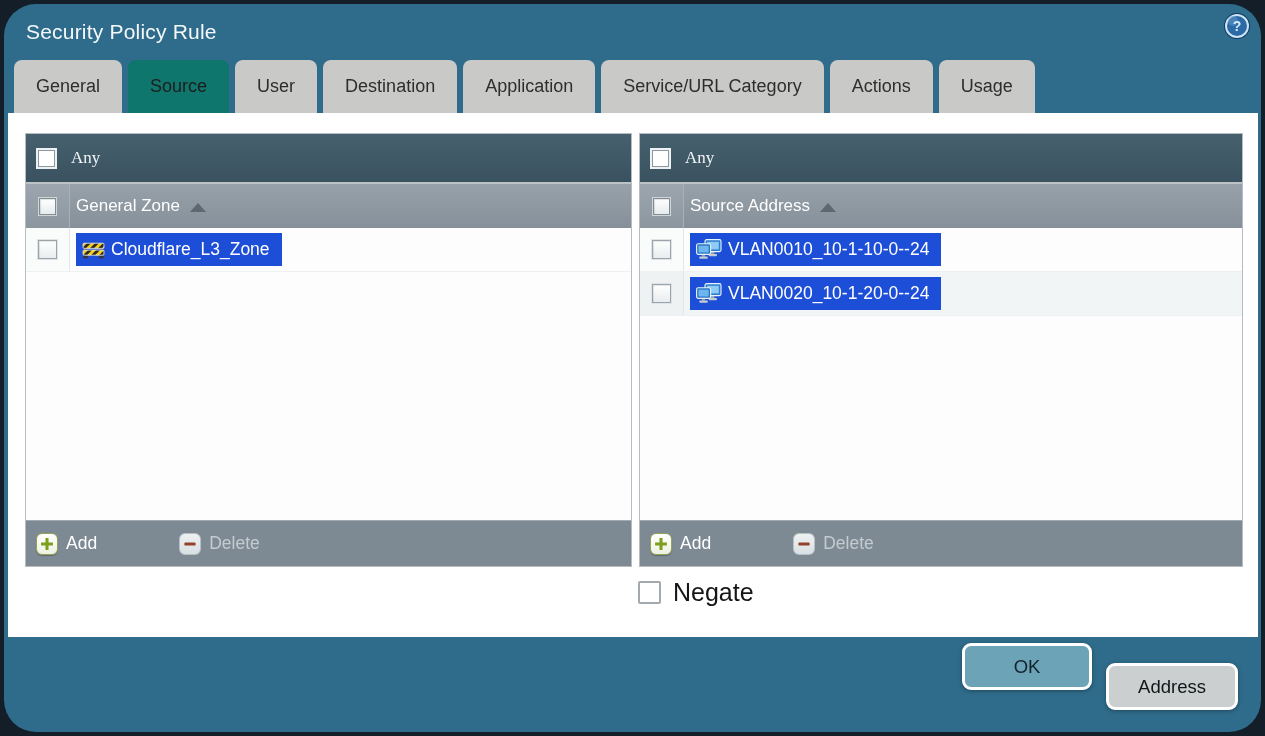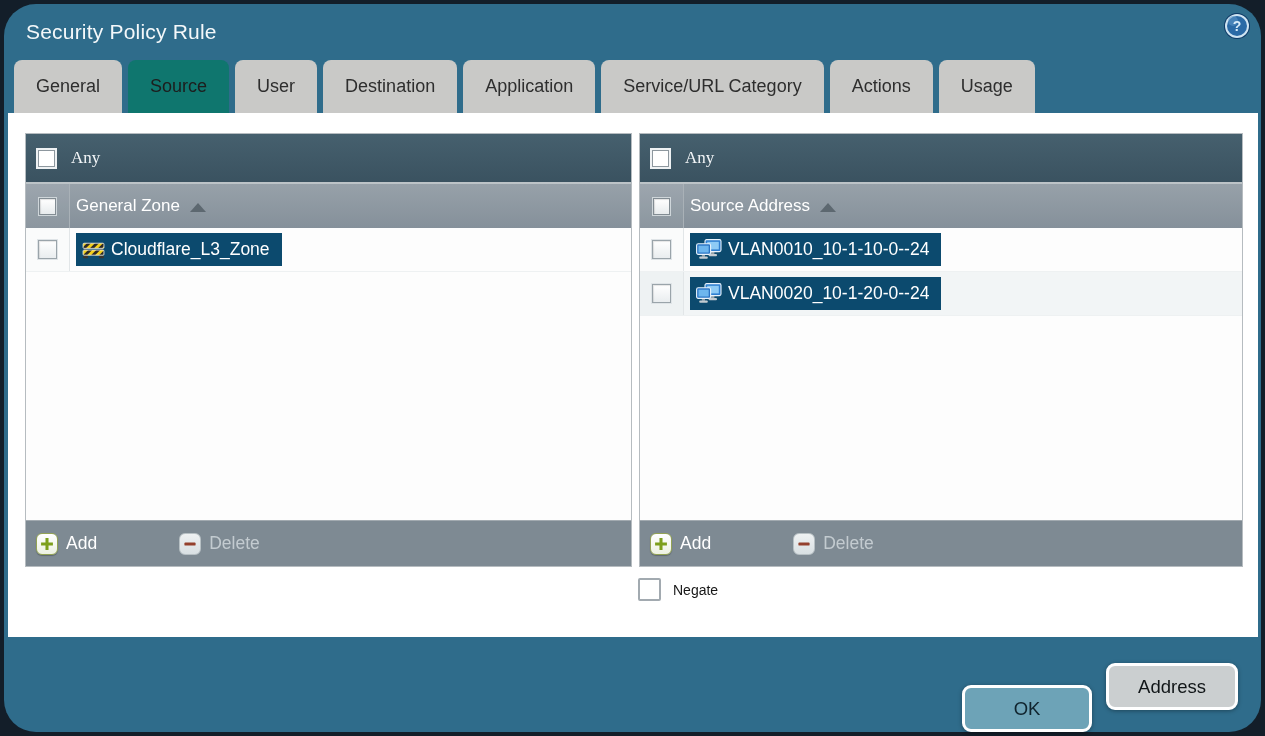--- a/index.html
+++ b/index.html
@@ -86,21 +86,21 @@
     width:44px; flex:0 0 44px;
     display:flex; align-items:center; justify-content:center;
     border-right:1px solid #e2e6e8;
     background:#fafbfb;
   }
   .row.alt .row-cb-cell { background:#eef2f3; }
   .row-content { display:flex; align-items:center; padding-left:6px; }
   .chip {
     display:inline-flex; align-items:center; gap:6px;
     height:33px; padding:0 12px 0 6px;
-    background:#0c4a6e; color:#ffffff; font-size:17.5px;
+    background:#1d4ed8; color:#ffffff; font-size:17.5px;
     cursor:pointer; white-space:nowrap;
   }
   .chip .icon { display:flex; align-items:center; }
   .panel-footer {
     height:46px; flex:0 0 46px;
     background:#7e8a93; border-top:1px solid #a2aab0;
     display:flex; align-items:center; gap:38px; padding-left:10px;
   }
   .footer-btn { display:flex; align-items:center; gap:8px; cursor:pointer; }
   .footer-btn .label { font-size:17.5px; color:#ffffff; }
@@ -132,30 +132,30 @@
     box-shadow:0 0 0 1px #dfe4e7, inset 1px 1px 1px rgba(0,0,0,.10);
   }
   
   .negate-row {
     position:absolute; left:630px; top:465px;
     display:flex; align-items:center; gap:12px;
   }
   .cb.negate {
     width:23px; height:23px; border:2px solid #a2aab0; border-radius:2px;
   }
-  .negate-label { font-size:14px; color:#161616; }
+  .negate-label { font-size:25px; color:#161616; }
   
   .btn {
     position:absolute; height:47px; border-radius:9px;
     border:3px solid #ffffff;
     display:flex; align-items:center; justify-content:center;
     font-size:18.5px; cursor:pointer;
     box-shadow:0 1px 4px rgba(0,0,0,.35);
   }
-  .btn.ok { left:958px; top:681px; width:130px; background:#6da3b7; color:#10242e; }
+  .btn.ok { left:958px; top:639px; width:130px; background:#6da3b7; color:#10242e; }
   .btn.cancel { left:1102px; top:659px; width:132px; background:#cbcfd0; color:#101517; }
 </style>
 </head>
 <body>
 
 <div class="window">
 
   <div class="titlebar">
     <div class="title">Security Policy Rule</div>
     <div class="help">

